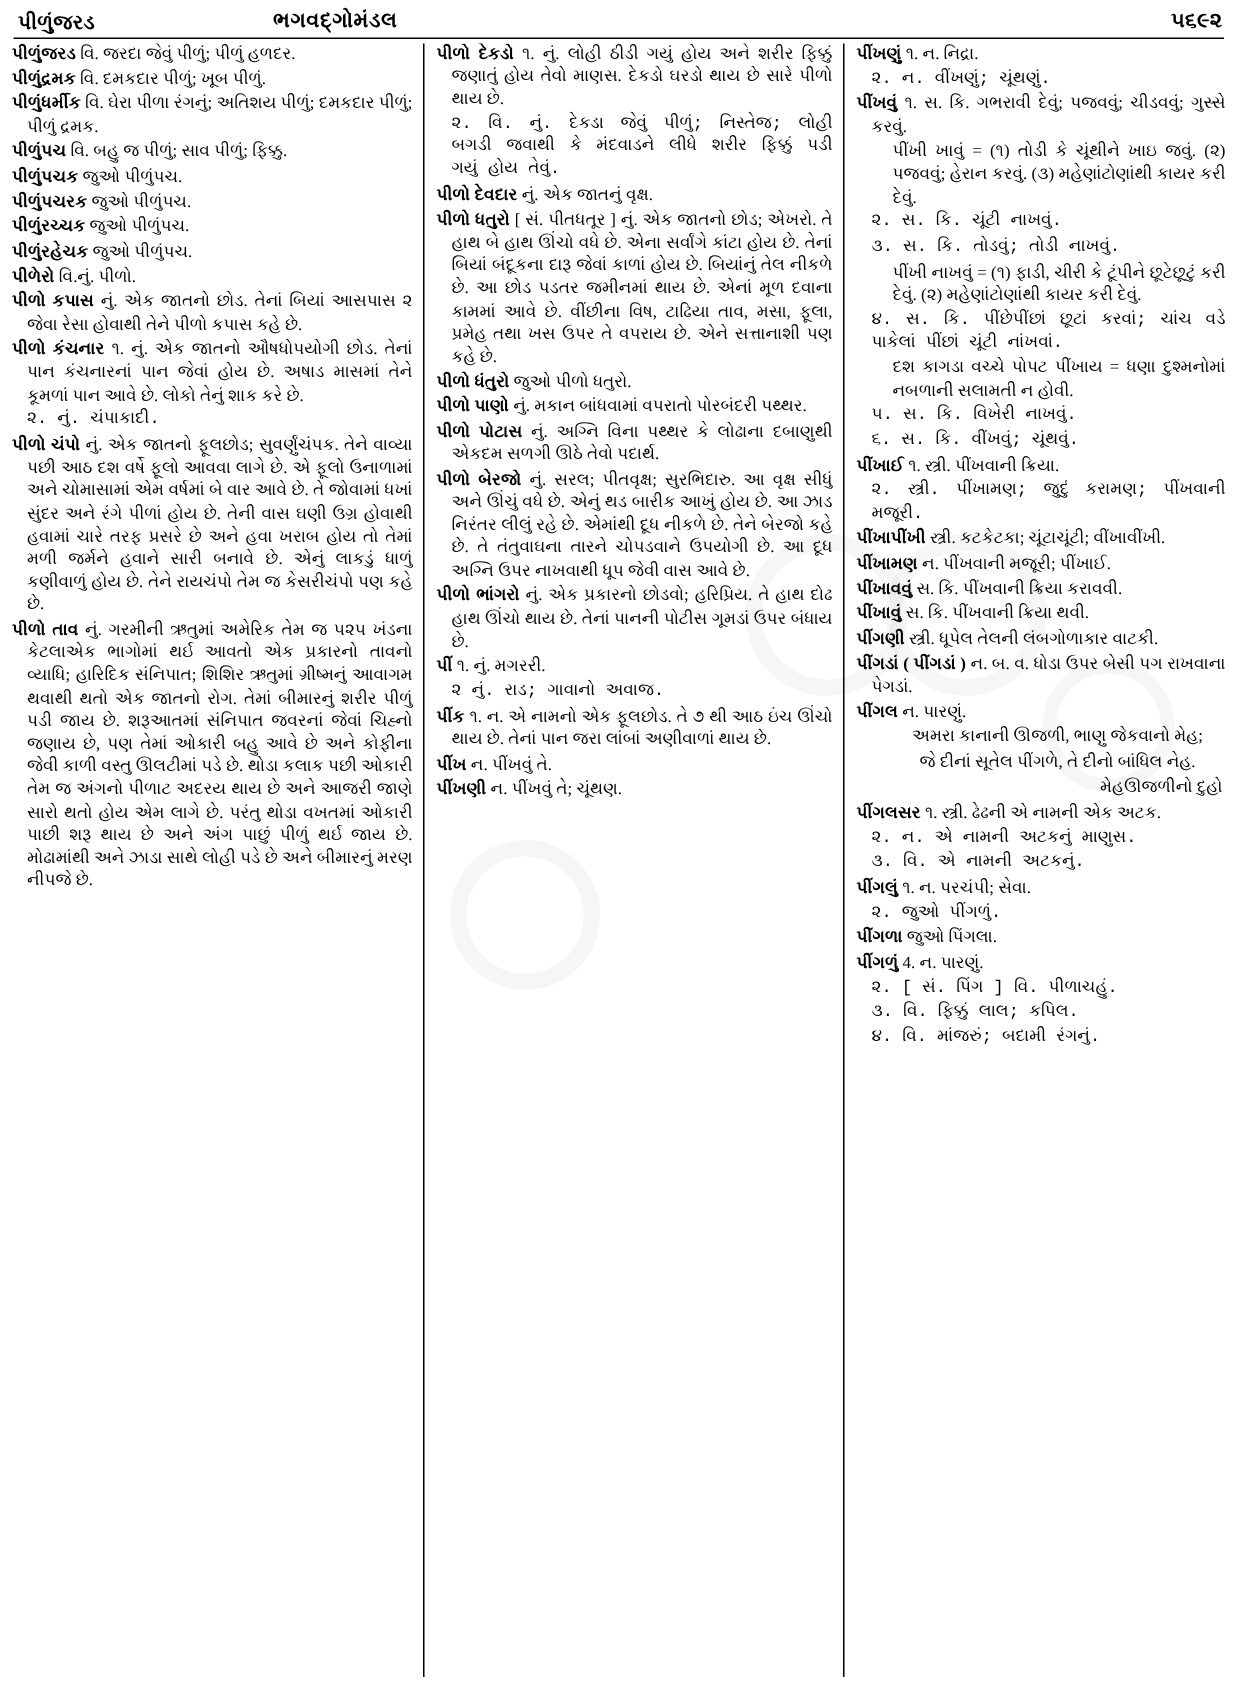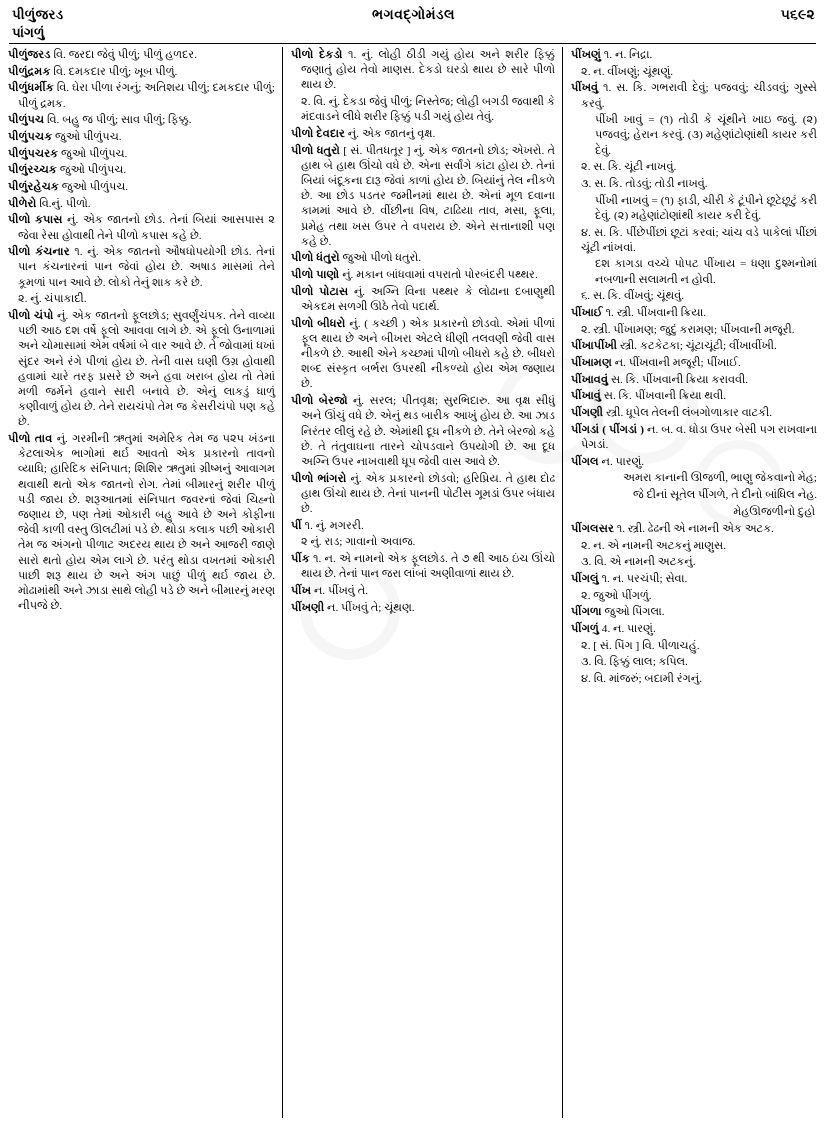--- a/index.html
+++ b/index.html
@@ -38,21 +38,21 @@
     height: 18px;
     flex: 0 0 auto;
   }
   .rh-left, .rh-right {
     width: 170px;
     white-space: nowrap;
   }
   .rh-right { text-align: right; font-size: 14px; }
   .rh-center {
     flex: 1;
-    text-align: center;
+    text-align: left;
     font-size: 14px;
     letter-spacing: 0.4px;
   }
 
   .guide-second {
     font-size: 13.5px;
     font-weight: bold;
     padding: 0 0 1px 4px;
     height: 17px;
     flex: 0 0 auto;
@@ -103,31 +103,32 @@
   }
   .entry .hw {
     font-weight: bold;
     letter-spacing: 0.1px;
   }
   .sense {
     margin: 0 0 1.5px 0;
     text-align: justify;
     padding-left: 10px;
     text-indent: 0;
+    font-family: Liberation Mono, monospace;
   }
   .subnote {
     margin: 0 0 1.5px 0;
     text-align: justify;
     padding-left: 24px;
     text-indent: 0;
   }
   .verse {
     margin: 0 0 1.5px 0;
     padding-left: 22px;
-    text-align: right;
+    text-align: center;
   }
   .verse-attrib {
     margin: 0 0 2px 0;
     text-align: right;
     padding-right: 2px;
   }
 
   
   .wm {
     position: absolute;
@@ -145,21 +146,20 @@
 <body>
 
 <div class="page">
 
   <div class="running-head">
     <span class="rh-left">પીળુંજરડ</span>
     <span class="rh-center">ભગવદ્ગોમંડલ</span>
     <span class="rh-right">૫૬૯૨</span>
   </div>
 
-  <div class="guide-second">પાંગળું</div>
 
   <div class="rule"></div>
 
   <div class="columns">
     <div class="col col-1">
         <p class="entry"><span class="hw">પીળુંજરડ</span><span> વિ. જરદા જેવું પીળું; પીળું હળદર.</span></p>
         <p class="entry"><span class="hw">પીળુંદ્રમક</span><span> વિ. દમકદાર પીળું; ખૂબ પીળું.</span></p>
         <p class="entry"><span class="hw">પીળુંધર્મીક</span><span> વિ. ઘેરા પીળા રંગનું; અતિશય પીળું; દમકદાર પીળું; પીળું દ્રમક.</span></p>
         <p class="entry"><span class="hw">પીળુંપચ</span><span> વિ. બહુ જ પીળું; સાવ પીળું; ફિક્કુ.</span></p>
         <p class="entry"><span class="hw">પીળુંપચક</span><span> જુઓ પીળુંપચ.</span></p>
@@ -174,39 +174,39 @@
         <p class="entry"><span class="hw">પીળો તાવ</span><span> નું. ગરમીની ઋતુમાં અમેરિક તેમ જ ૫૨૫ ખંડના કેટલાએક ભાગોમાં થર્ઇ આવતો એક પ્રકારનો તાવનો વ્યાધિ; હારિદિક સંનિપાત; શિશિર ઋતુમાં ગ્રીષ્મનું આવાગમ થવાથી થતો એક જાતનો રોગ. તેમાં બીમારનું શરીર પીળું પડી જાય છે. શરૂઆતમાં સંનિપાત જવરનાં જેવાં ચિહ્નો જણાય છે, પણ તેમાં ઓકારી બહુ આવે છે અને કોફીના જેવી કાળી વસ્તુ ઊલટીમાં પડે છે. થોડા કલાક પછી ઓકારી તેમ જ અંગનો પીળાટ અદરય થાય છે અને આજરી જાણે સારો થતો હોય એમ લાગે છે. પરંતુ થોડા વખતમાં ઓકારી પાછી શરૂ થાય છે અને અંગ પાછું પીળું થર્ઇ જાય છે. મોઢામાંથી અને ઝાડા સાથે લોહી પડે છે અને બીમારનું મરણ નીપજે છે.</span></p>
       </div>
     <div class="col col-2">
         <p class="entry"><span class="hw">પીળો દેકડો</span><span> ૧. નું. લોહી ઠીડી ગયું હોય અને શરીર ફિક્કું જણાતું હોય તેવો માણસ. દેકડો ઘરડો થાય છે સારે પીળો થાય છે.</span></p>
         <p class="sense">૨. વિ. નું. દેકડા જેવું પીળું; નિસ્તેજ; લોહી બગડી જવાથી કે મંદવાડને લીધે શરીર ફિક્કું પડી ગયું હોય તેવું.</p>
         <p class="entry"><span class="hw">પીળો દેવદાર</span><span> નું. એક જાતનું વૃક્ષ.</span></p>
         <p class="entry"><span class="hw">પીળો ધતુરો</span><span> [ સં. પીતધતૂર ] નું. એક જાતનો છોડ; એખરો. તે હાથ બે હાથ ઊંચો વધે છે. એના સર્વાંગે કાંટા હોય છે. તેનાં બિયાં બંદૂકના દારૂ જેવાં કાળાં હોય છે. બિયાંનું તેલ નીકળે છે. આ છોડ પડતર જમીનમાં થાય છે. એનાં મૂળ દવાના કામમાં આવે છે. વીંછીના વિષ, ટાઢિયા તાવ, મસા, ફૂલા, પ્રમેહ તથા ખસ ઉપર તે વપરાય છે. એને સત્તાનાશી પણ કહે છે.</span></p>
         <p class="entry"><span class="hw">પીળો ધંતુરો</span><span> જુઓ પીળો ધતુરો.</span></p>
         <p class="entry"><span class="hw">પીળો પાણો</span><span> નું. મકાન બાંધવામાં વપરાતો પોરબંદરી પથ્થર.</span></p>
         <p class="entry"><span class="hw">પીળો પોટાસ</span><span> નું. અગ્નિ વિના પથ્થર કે લોઢાના દબાણુથી એકદમ સળગી ઊઠે તેવો પદાર્થ.</span></p>
-        <p class="entry"><span class="hw">પીળો બીધરો</span><span> નું. ( કચ્છી ) એક પ્રકારનો છોડવો. એમાં પીળાં ફૂલ થાય છે અને બીખરા એટલે ધીણી તલવણી જેવી વાસ નીકળે છે. આથી એને કચ્છમાં પીળો બીધરો કહે છે. બીધરો શબ્દ સંસ્કૃત બર્ભરા ઉપરથી નીકળ્યો હોય એમ જણાય છે.</span></p>
         <p class="entry"><span class="hw">પીળો બેરજો</span><span> નું. સરલ; પીતવૃક્ષ; સુરભિદારુ. આ વૃક્ષ સીધું અને ઊંચું વધે છે. એનું થડ બારીક આખું હોય છે. આ ઝાડ નિરંતર લીલું રહે છે. એમાંથી દૂધ નીકળે છે. તેને બેરજો કહે છે. તે તંતુવાઘના તારને ચોપડવાને ઉપયોગી છે. આ દૂધ અગ્નિ ઉપર નાખવાથી ધૂપ જેવી વાસ આવે છે.</span></p>
         <p class="entry"><span class="hw">પીળો ભાંગરો</span><span> નું. એક પ્રકારનો છોડવો; હરિપ્રિય. તે હાથ દોઢ હાથ ઊંચો થાય છે. તેનાં પાનની પોટીસ ગૂમડાં ઉપર બંધાય છે.</span></p>
         <p class="entry"><span class="hw">પીં</span><span> ૧. નું. મગરરી.</span></p>
         <p class="sense">૨ નું. રાડ; ગાવાનો અવાજ.</p>
         <p class="entry"><span class="hw">પીંક</span><span> ૧. ન. એ નામનો એક ફૂલછોડ. તે ૭ થી આઠ ઇંચ ઊંચો થાય છે. તેનાં પાન જરા લાંબાં અણીવાળાં થાય છે.</span></p>
         <p class="entry"><span class="hw">પીંખ</span><span> ન. પીંખવું તે.</span></p>
         <p class="entry"><span class="hw">પીંખણી</span><span> ન. પીંખવું તે; ચૂંથણ.</span></p>
       </div>
     <div class="col col-3">
         <p class="entry"><span class="hw">પીંખણું</span><span> ૧. ન. નિદ્રા.</span></p>
         <p class="sense">૨. ન. વીંખણું; ચૂંથણું.</p>
         <p class="entry"><span class="hw">પીંખવું</span><span> ૧. સ. કિ. ગભરાવી દેવું; પજવવું; ચીડવવું; ગુસ્સે કરવું.</span></p>
         <p class="subnote">પીંખી ખાવું = (૧) તોડી કે ચૂંથીને ખાઇ જવું. (૨) પજવવું; હેરાન કરવું. (૩) મહેણાંટોણાંથી કાયર કરી દેવું.</p>
         <p class="sense">૨. સ. કિ. ચૂંટી નાખવું.</p>
         <p class="sense">૩. સ. કિ. તોડવું; તોડી નાખવું.</p>
         <p class="subnote">પીંખી નાખવું = (૧) ફાડી, ચીરી કે ટૂંપીને છૂટેછૂટું કરી દેવું. (૨) મહેણાંટોણાંથી કાયર કરી દેવું.</p>
         <p class="sense">૪. સ. કિ. પીંછેપીંછાં છૂટાં કરવાં; ચાંચ વડે પાકેલાં પીંછાં ચૂંટી નાંખવાં.</p>
         <p class="subnote">દશ કાગડા વચ્ચે પોપટ પીંખાય = ધણા દુશ્મનોમાં નબળાની સલામતી ન હોવી.</p>
+        <p class="sense">૫. સ. કિ. વિખેરી નાખવું.</p>
         <p class="sense">૬. સ. કિ. વીંખવું; ચૂંથવું.</p>
         <p class="entry"><span class="hw">પીંખાઈ</span><span> ૧. સ્ત્રી. પીંખવાની ક્રિયા.</span></p>
         <p class="sense">૨. સ્ત્રી. પીંખામણ; જુદું કરામણ; પીંખવાની મજૂરી.</p>
         <p class="entry"><span class="hw">પીંખાપીંખી</span><span> સ્ત્રી. કટકેટકા; ચૂંટાચૂંટી; વીંખાવીંખી.</span></p>
         <p class="entry"><span class="hw">પીંખામણ</span><span> ન. પીંખવાની મજૂરી; પીંખાઈ.</span></p>
         <p class="entry"><span class="hw">પીંખાવવું</span><span> સ. કિ. પીંખવાની ક્રિયા કરાવવી.</span></p>
         <p class="entry"><span class="hw">પીંખાવું</span><span> સ. કિ. પીંખવાની ક્રિયા થવી.</span></p>
         <p class="entry"><span class="hw">પીંગણી</span><span> સ્ત્રી. ધૂપેલ તેલની લંબગોળાકાર વાટકી.</span></p>
         <p class="entry"><span class="hw">પીંગડાં ( પીંગડાં )</span><span> ન. બ. વ. ધોડા ઉપર બેસી પગ રાખવાના પેગડાં.</span></p>
         <p class="entry"><span class="hw">પીંગલ</span><span> ન. પારણું.</span></p>

